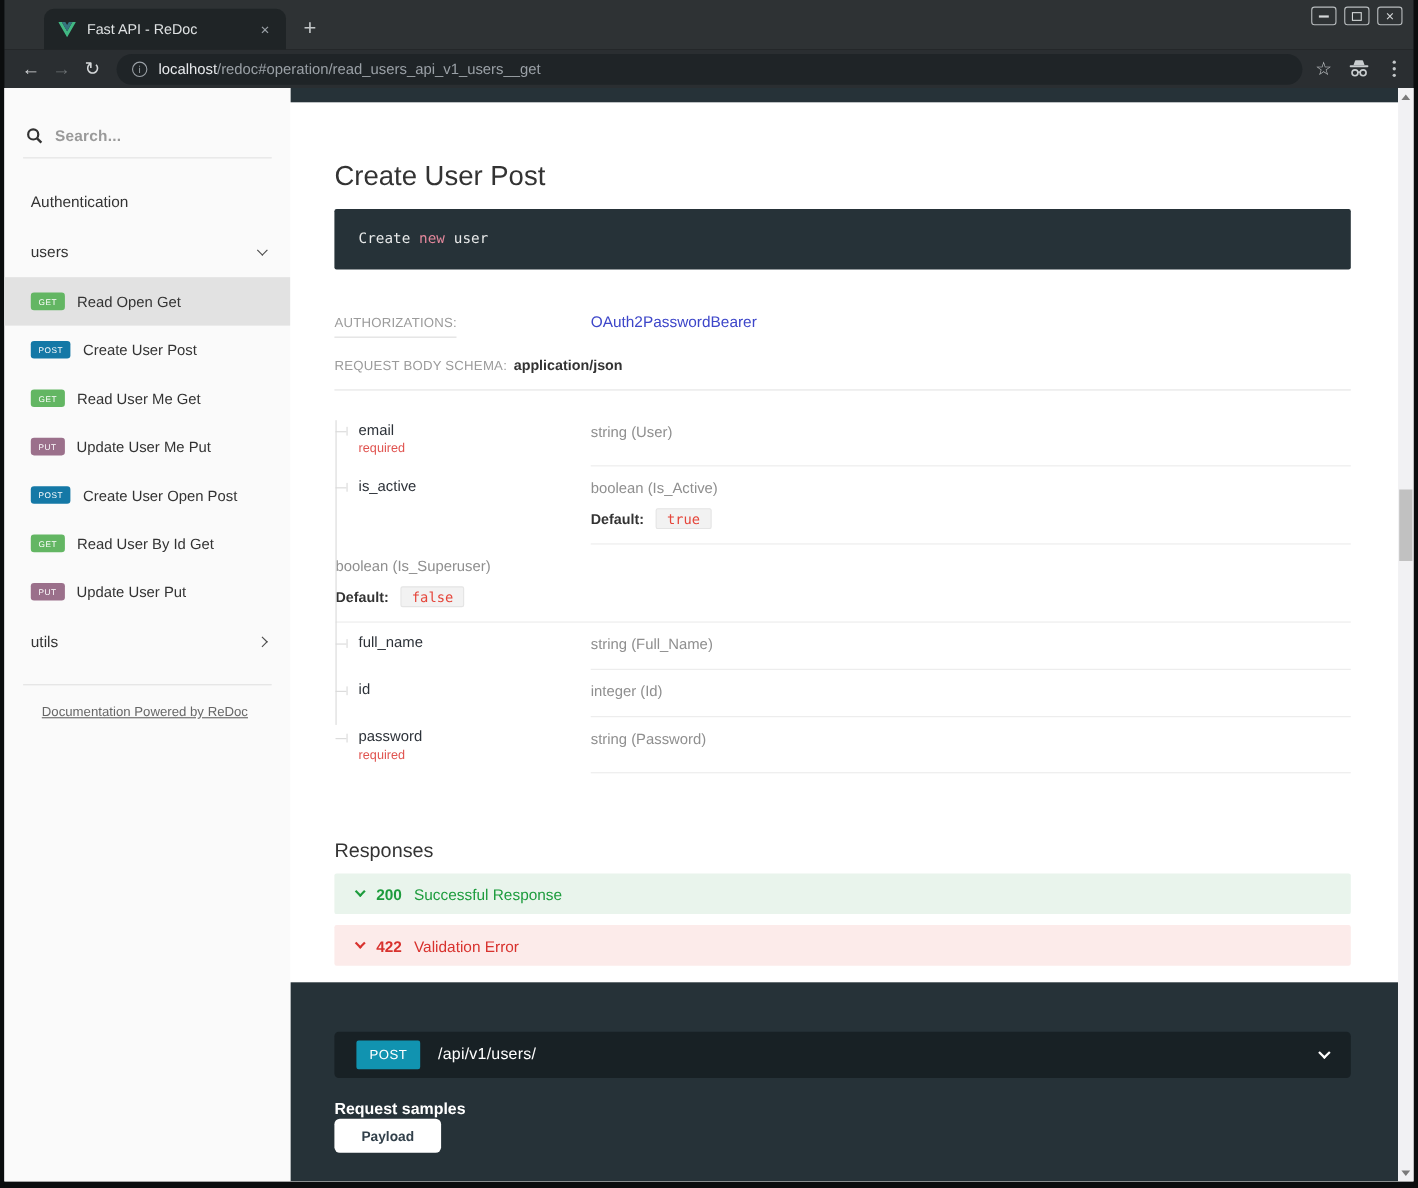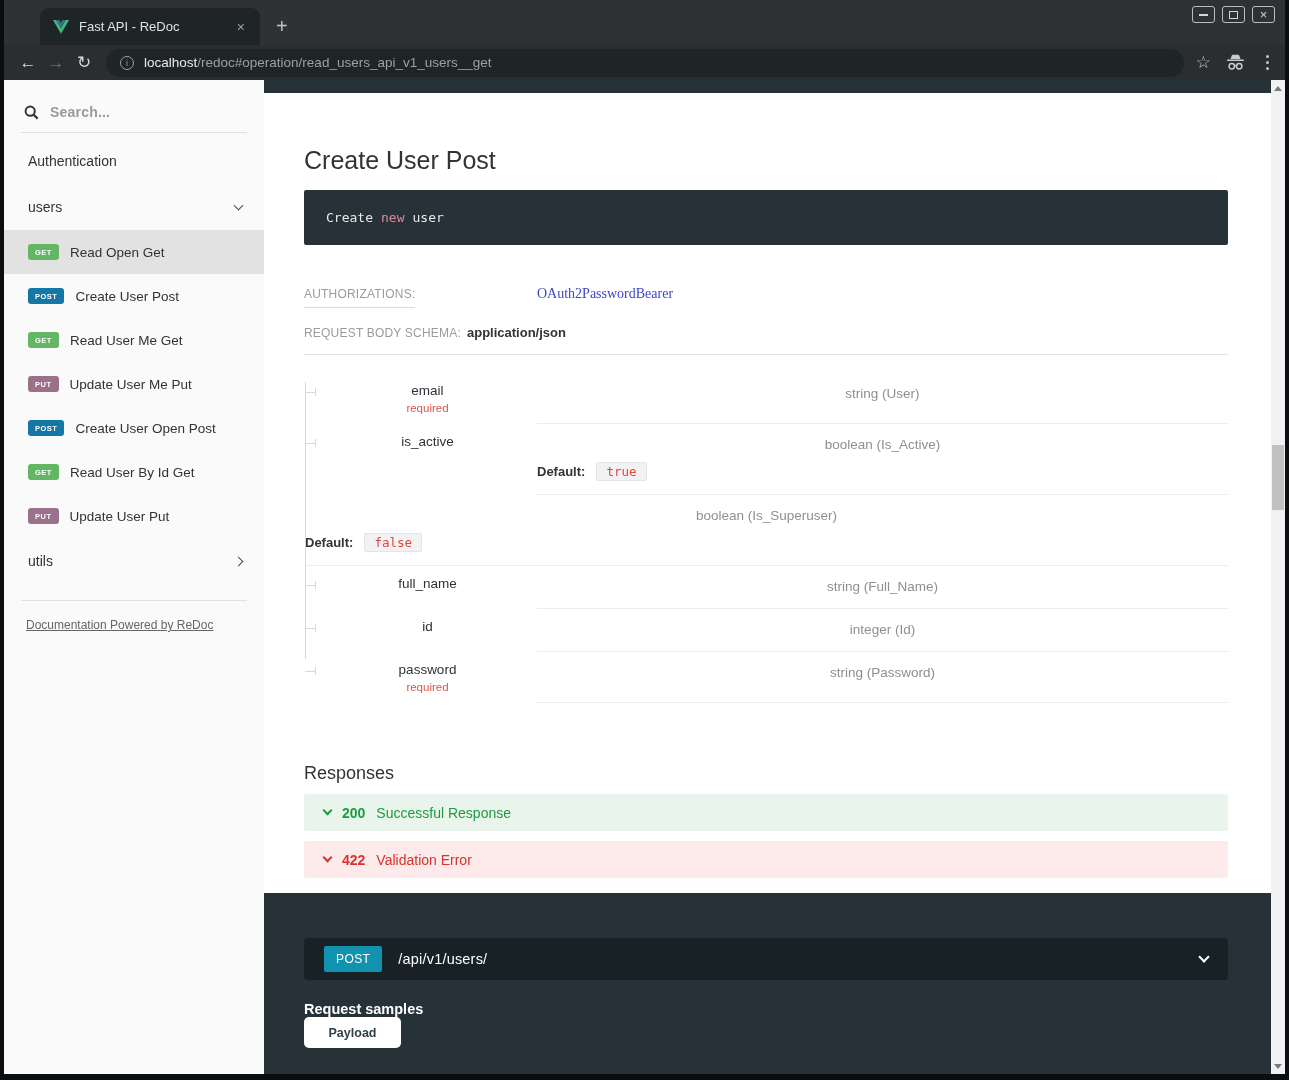--- a/index.html
+++ b/index.html
@@ -35,64 +35,64 @@
   .toolbar-right{display:flex;align-items:center;gap:14px;margin-left:4px;}
   .star{color:#c3c7c9;font-size:17px;}
   .kebab{display:flex;flex-direction:column;gap:3px;padding:0 6px;}
   .kebab i{width:3px;height:3px;border-radius:50%;background:#c3c7c9;}
 
   
   .viewport{flex:1;display:flex;background:#fff;min-height:0;}
 
   
   .sidebar{width:260px;background:#fafafa;flex-shrink:0;padding-top:12px;color:#333;}
-  .search-row{margin:5px 17px;padding:6px 3px 11px;border-bottom:1px solid #e1e1e1;
+  .search-row{margin:16px 17px;padding:6px 3px 11px;border-bottom:1px solid #e1e1e1;
     display:flex;align-items:center;gap:9px;}
   .search-input{border:none;background:transparent;outline:none;width:160px;
     font-family:inherit;font-size:14px;font-weight:700;color:#616161;}
   .search-input::placeholder{color:#9a9a9a;font-weight:700;letter-spacing:.2px;}
   .nav-item{display:flex;align-items:center;justify-content:space-between;
     padding:15px 22px 15px 24px;font-size:14px;color:#333;cursor:pointer;}
   .chev{display:inline-block;width:7px;height:7px;border-right:1.7px solid #4a4a4a;border-bottom:1.7px solid #4a4a4a;}
   .chev.right{transform:rotate(-45deg);}
   .chev.down{transform:rotate(45deg);margin-top:-3px;}
   .op-item{display:flex;align-items:center;gap:11px;padding:14px 20px 14px 24px;cursor:pointer;}
   .op-item.selected{background:#e2e2e2;}
-  .badge{font-size:7.5px;font-weight:700;letter-spacing:.5px;color:#fff;
+  .badge{font-size:7.5px;font-weight:400;letter-spacing:.5px;color:#fff;
     padding:3.5px 7px;border-radius:3px;flex-shrink:0;}
   .badge.get{background:#63b663;}
   .badge.post{background:#1478a6;}
   .badge.put{background:#9b708b;}
   .op-label{font-size:13.5px;color:#333;}
   .sidebar-divider{border-top:1px solid #e1e1e1;margin:16px 17px 0;}
-  .footer-link{display:inline-block;margin:17px 22px;font-size:12px;color:#666;text-decoration:underline;}
+  .footer-link{display:inline-block;margin:17px 34px;font-size:12px;color:#666;text-decoration:underline;}
 
   
   .main{flex:1;position:relative;background:#fff;overflow:hidden;min-width:0;}
   .dark-strip{height:13px;background:#263238;}
   .content{padding:0 43px 0 40px;}
   .page-title{font-size:25px;font-weight:400;color:#333;margin:52px 0 14px;line-height:1.25;}
   .code-desc{background:#263238;border-radius:2px;padding:20px 22px;
     font-family:"DejaVu Sans Mono","Liberation Mono",monospace;font-size:13px;color:#e8eaea;}
   .code-part{white-space:pre;}
   .code-part + .code-part{margin-left:.62em;}
   .code-keyword{color:#e2879b;}
 
   .auth-row{display:flex;align-items:baseline;margin-top:39px;}
   .label-col{width:233px;flex-shrink:0;}
   .dim-label{font-size:12px;color:#9b9b9b;letter-spacing:.2px;}
   .dim-label.underlined{border-bottom:1px solid #dcdcdc;padding-bottom:6px;}
-  .auth-link{color:#3d46c9;font-size:14px;text-decoration:none;font-family:Liberation Serif, serif;}
+  .auth-link{color:#3d46c9;font-size:14px;text-decoration:none;}
 
   .schema-head-row{display:flex;align-items:baseline;margin-top:21px;
     padding-bottom:13px;border-bottom:1px solid #e3e3e3;}
   .schema-head-row .label-col{width:163px;}
   .media-type{font-size:13px;font-weight:600;color:#333;}
 
-  .schema{position:relative;margin-top:18px;margin-left:1px;text-align:center;}
+  .schema{position:relative;margin-top:18px;margin-left:1px;}
   .tree-rail{position:absolute;left:0;top:9px;bottom:44px;width:1px;background:#d9d9d9;}
   .field-row{display:flex;}
   .name-cell{width:232px;flex-shrink:0;padding:10px 8px 10px 21px;position:relative;}
   .name-cell::before{content:"";position:absolute;left:0;top:19px;width:10px;height:1px;background:#d9d9d9;}
   .name-cell::after{content:"";position:absolute;left:10px;top:15px;width:1px;height:8px;background:#d9d9d9;}
   .field-name{font-size:13.5px;color:#2d3239;}
   .required-label{font-size:11.5px;color:#e0534f;margin-top:4px;}
   .type-cell{flex:1;padding:11px 0 13px;border-bottom:1px solid #ececec;}
   .type-text{font-size:13.5px;color:#8f8f8f;}
   .default-line{display:flex;align-items:center;gap:11px;margin-top:9px;}

